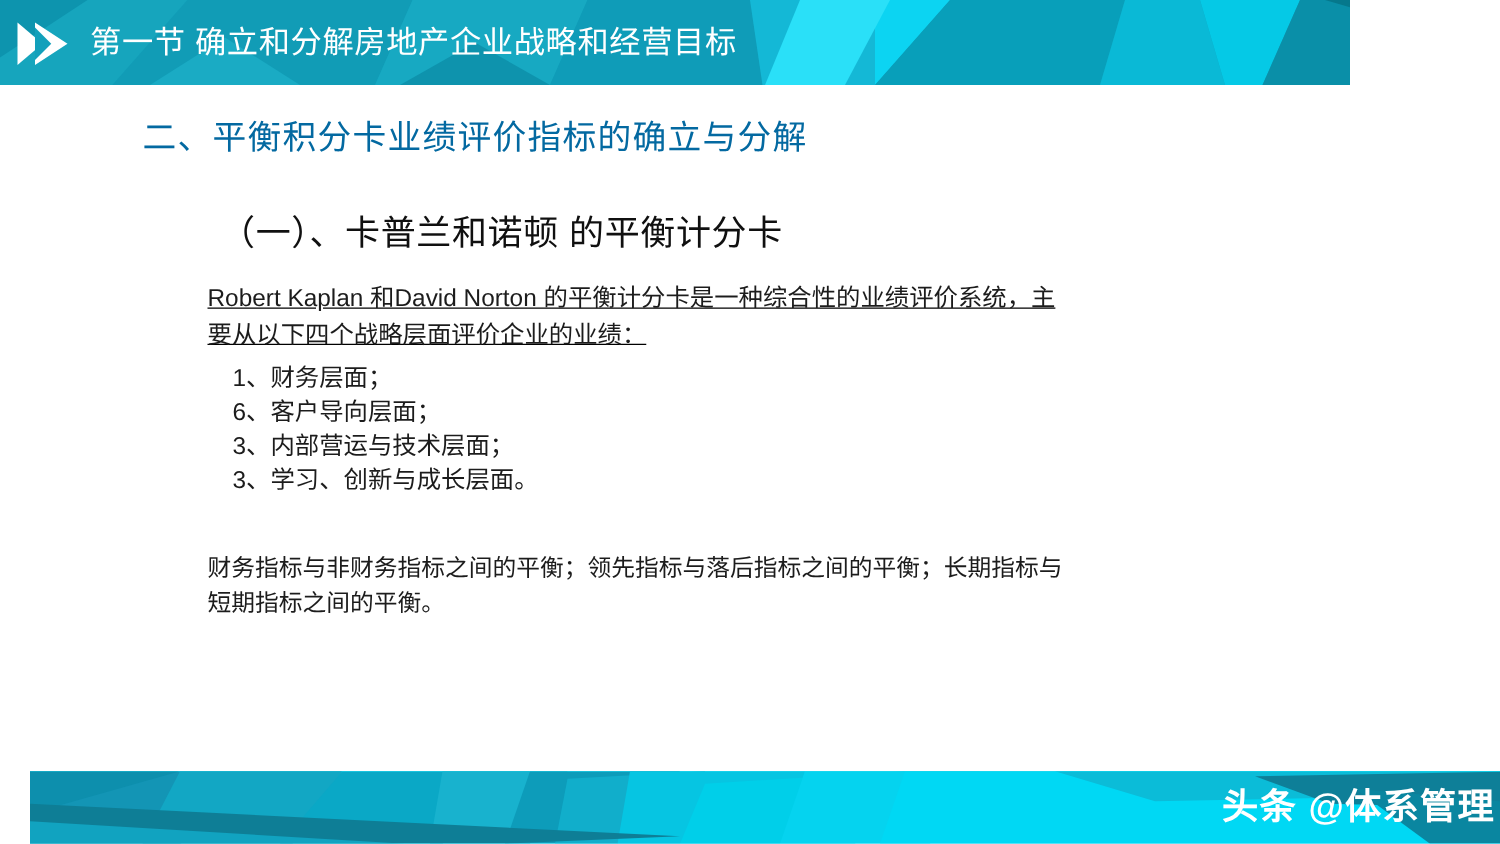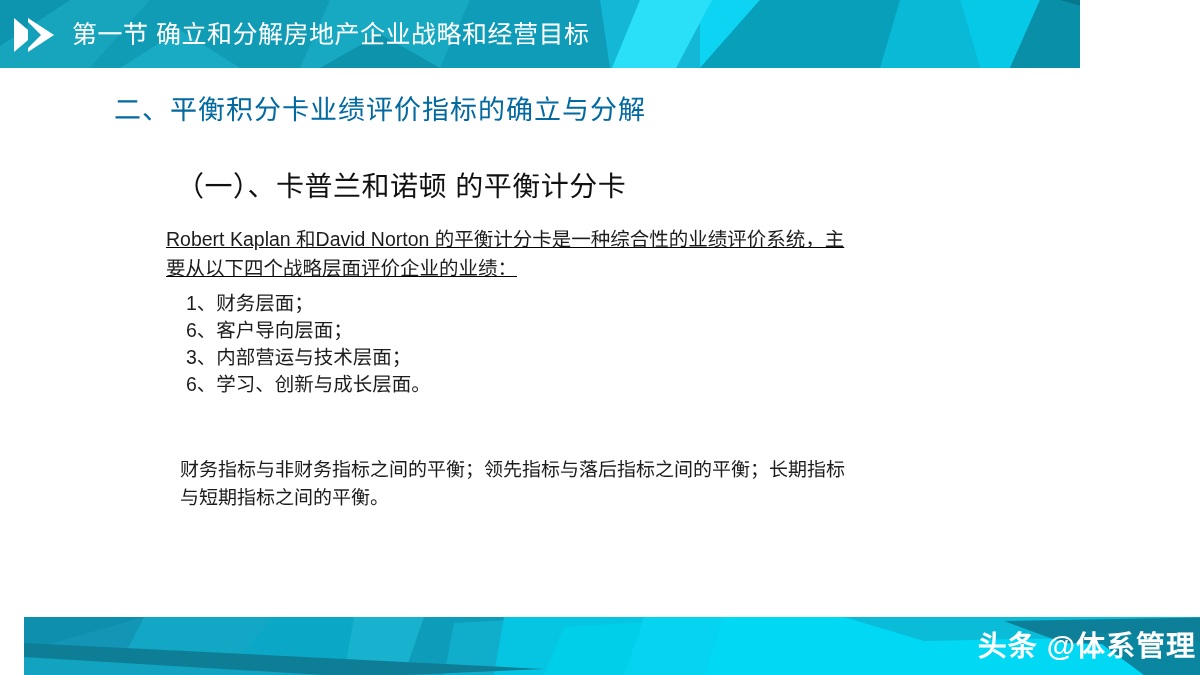--- a/index.html
+++ b/index.html
@@ -132,21 +132,21 @@
   .closing-block {
     position: absolute;
     left: 166px;
     top: 374px;
     width: 700px;
   }
   .closing-para {
     font-size: 19px;
     color: #1c1c1c;
     line-height: 28px;
-    margin: 14px;
+    margin: 0;
   }
 
   
   .footer-band {
     position: absolute;
     left: 0;
     top: 617px;
     width: 1200px;
     height: 58px;
     overflow: hidden;
@@ -219,21 +219,21 @@
     <div class="sub-heading">（一）、卡普兰和诺顿 的平衡计分卡</div>
 
     <div class="body-block">
       <p class="body-para">Robert Kaplan 和David Norton 的平衡计分卡是一种综合性的业绩评价系统，主要从以下四个战略层面评价企业的业绩：</p>
     </div>
 
     <ul class="num-list">
       <li>1、财务层面；</li>
       <li>6、客户导向层面；</li>
       <li>3、内部营运与技术层面；</li>
-      <li>6、学习、创新与成长层面。</li>
+      <li>3、学习、创新与成长层面。</li>
     </ul>
 
     <div class="closing-block">
       <p class="closing-para">财务指标与非财务指标之间的平衡；领先指标与落后指标之间的平衡；长期指标与短期指标之间的平衡。</p>
     </div>
 
   </div>
 
   <div class="footer-band">
     <svg class="footer-poly" viewBox="0 0 1200 58" preserveAspectRatio="none">

